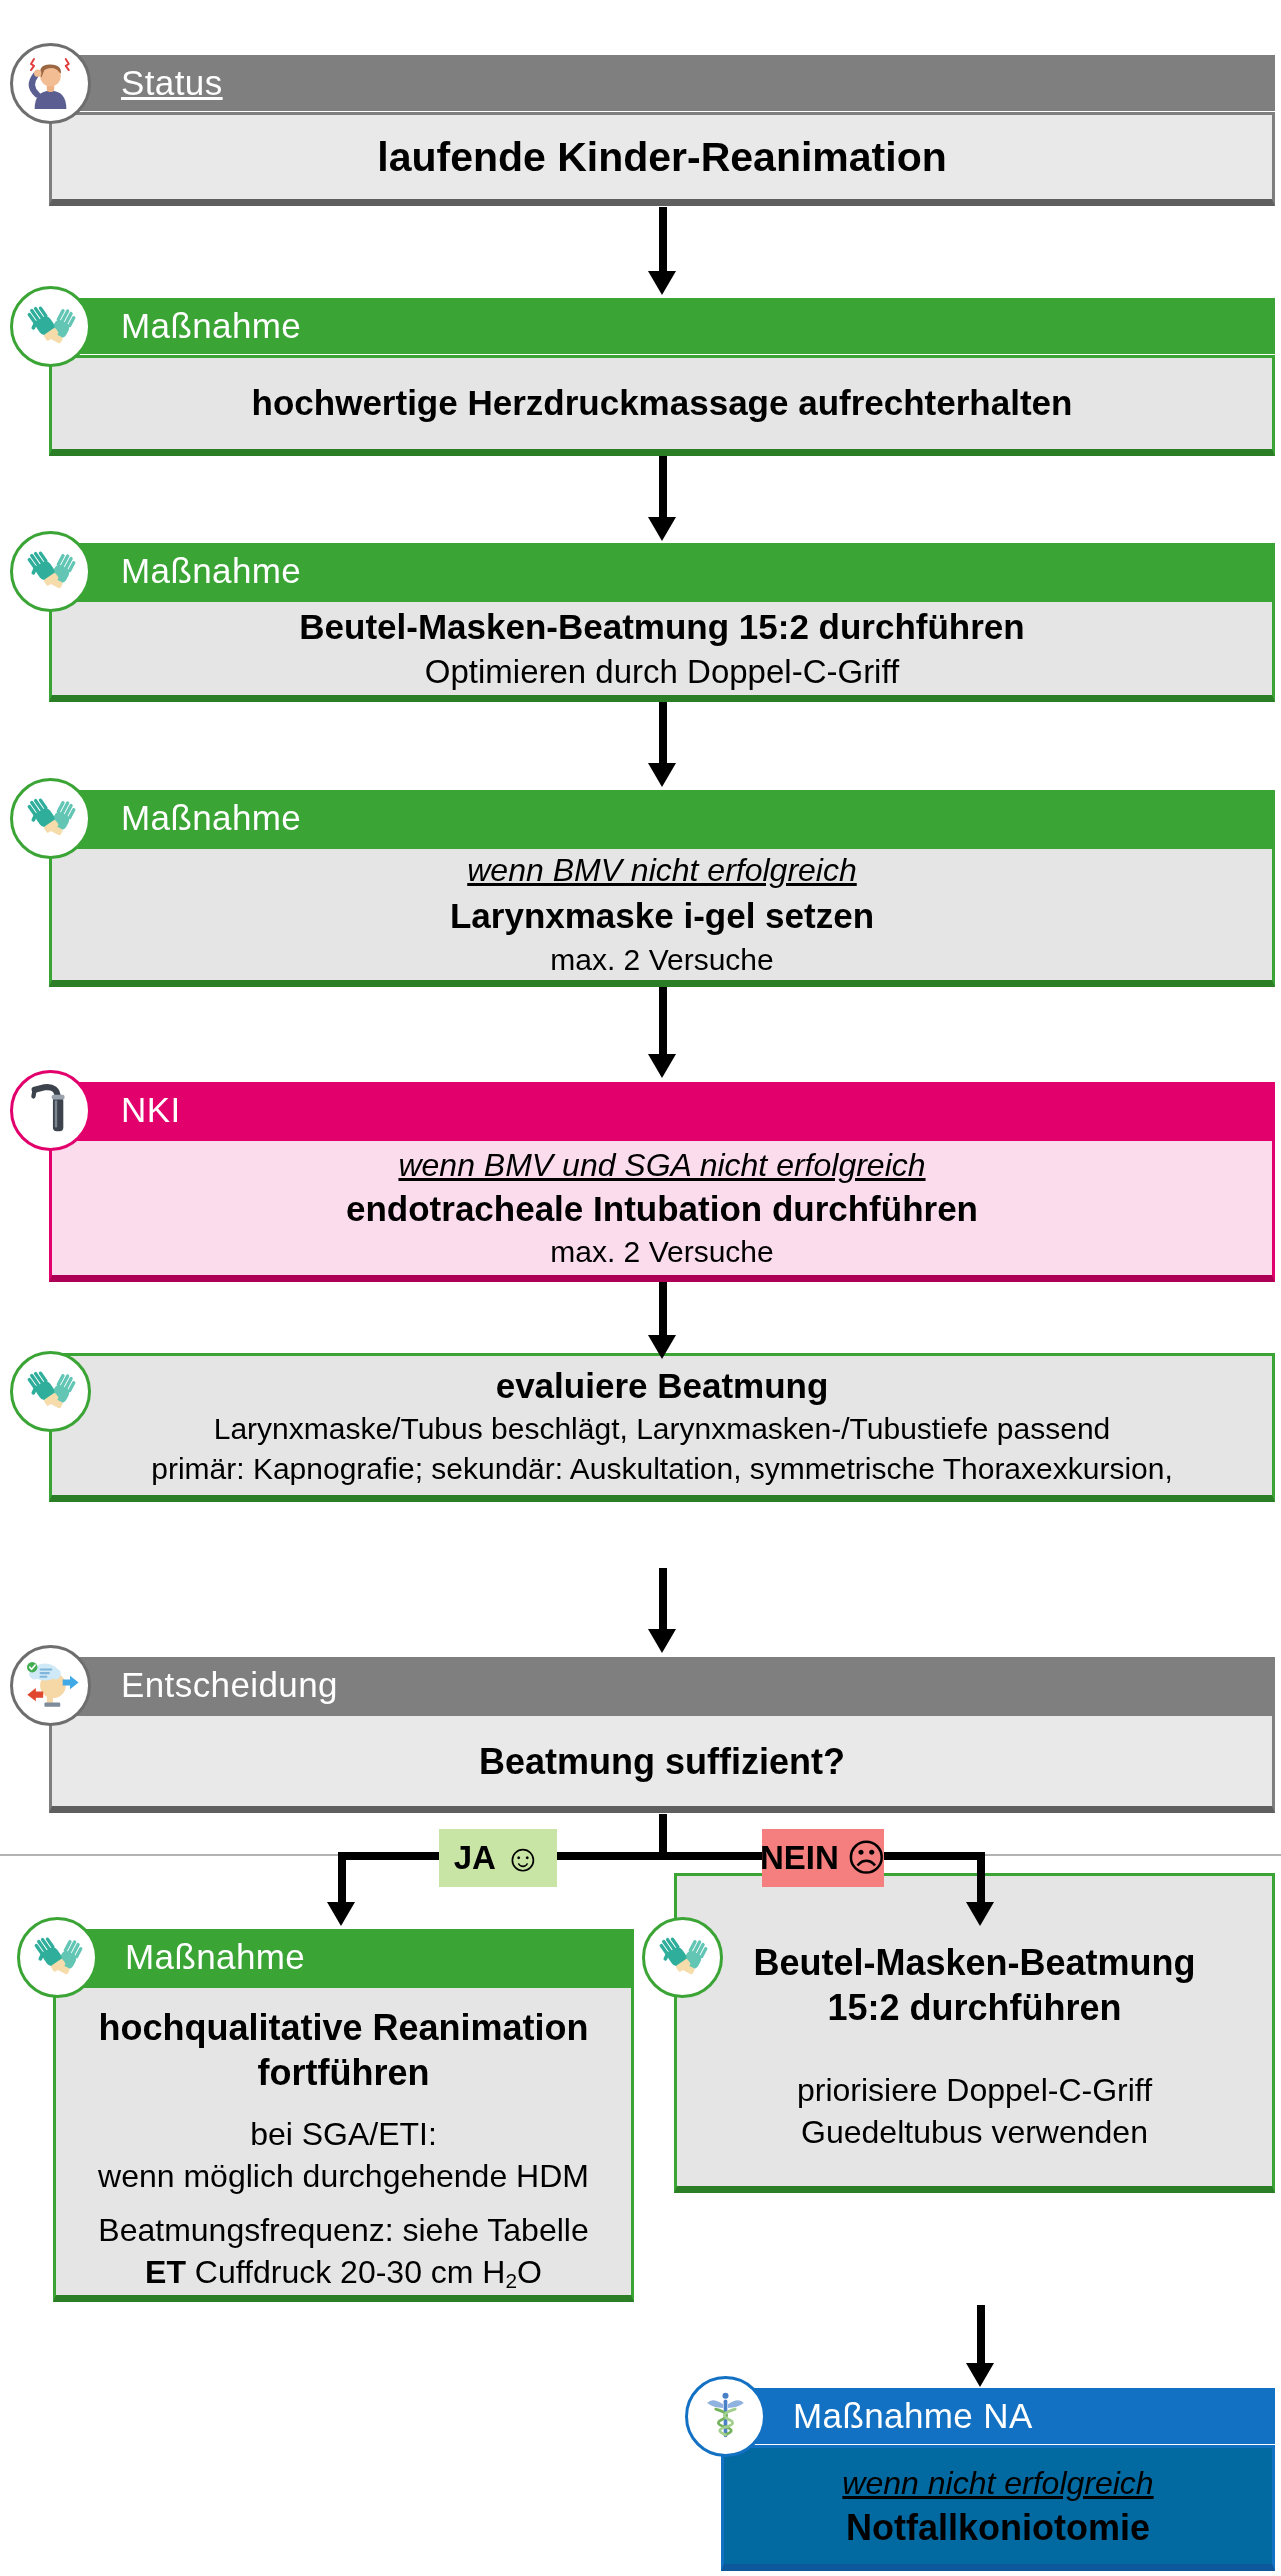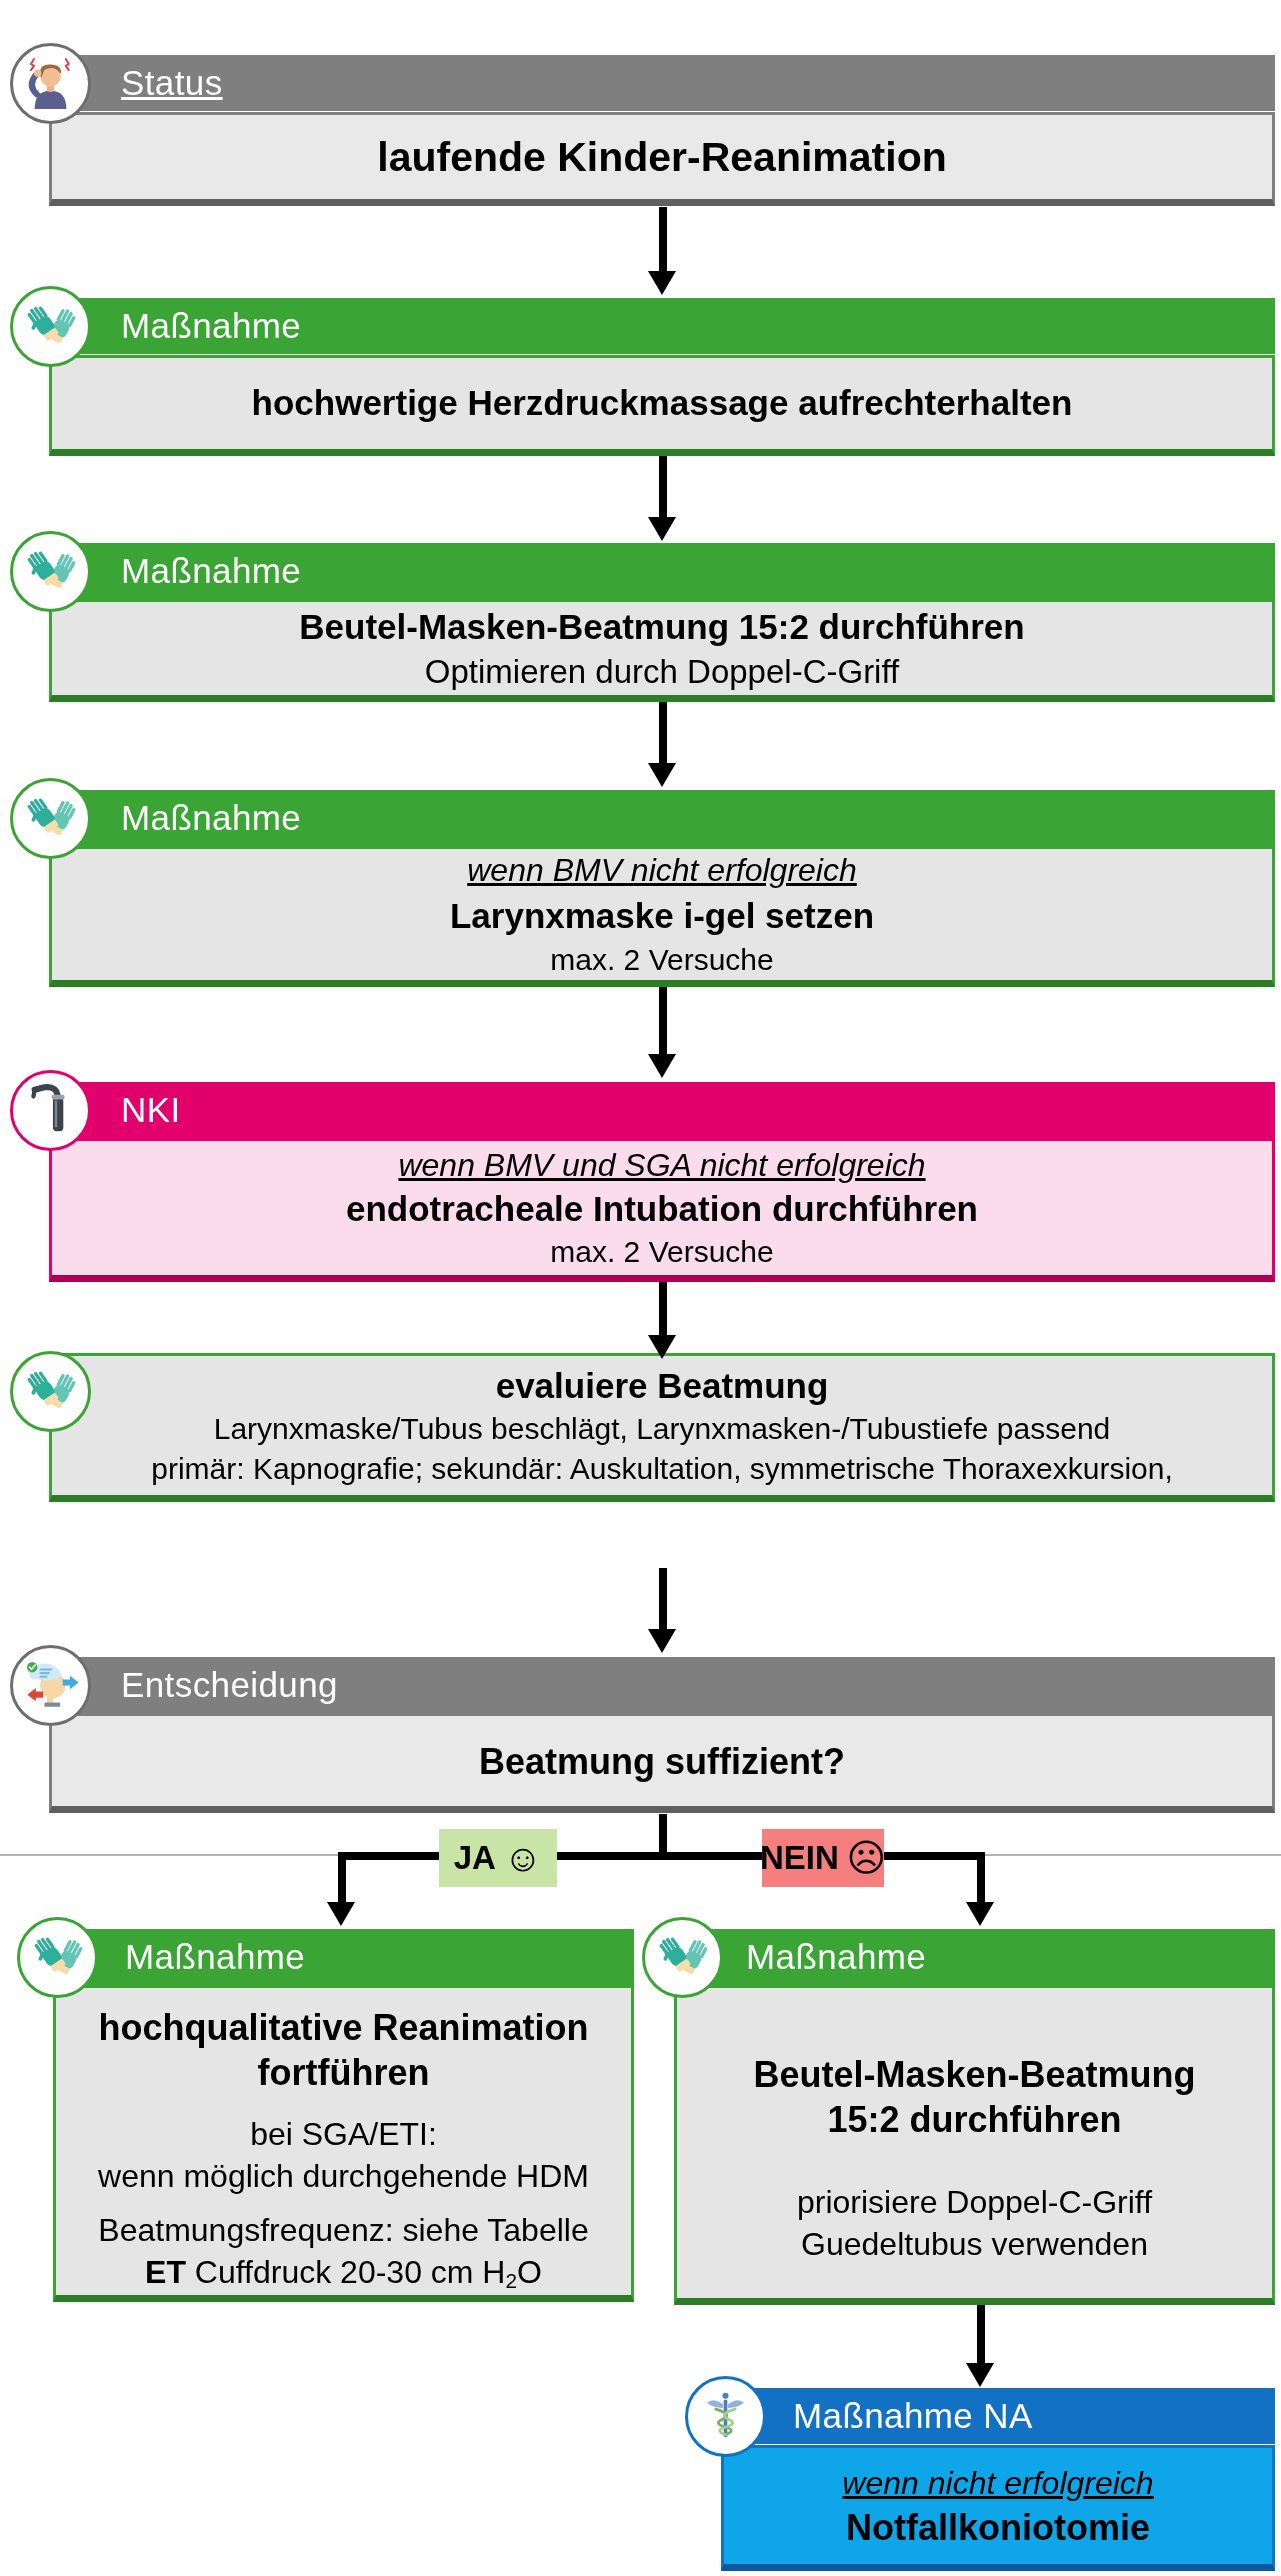--- a/index.html
+++ b/index.html
@@ -12,21 +12,21 @@
   .bod{position:absolute;left:49px;width:1226px;box-sizing:border-box;border:3px solid;
        display:flex;flex-direction:column;align-items:center;justify-content:center;
        text-align:center;line-height:1.32;}
   .gray-h{background:#7f7f7f;}
   .gray-b{background:#e9e9e9;border-color:#7f7f7f;border-bottom:7.6px solid #5f5f5f;}
   .green-h{background:#3aa435;}
   .green-b{background:#e5e5e5;border-color:#3aa435;border-bottom:7.6px solid #2b7d26;}
   .pink-h{background:#e2006d;}
   .pink-b{background:#fadcec;border-color:#e2006d;border-bottom:7.6px solid #ad0054;}
   .blue-h{background:#1371c3;}
-  .blue-b{background:#0ea5e9;border-color:#1371c3;border-bottom:7.6px solid #0c589b;}
+  .blue-b{background:#0369a1;border-color:#1371c3;border-bottom:7.6px solid #0c589b;}
 
   
   .t-title{font-size:41px;font-weight:bold;}
   .t-bold{font-size:35px;font-weight:bold;}
   .t-bold-lg{font-size:36px;font-weight:bold;line-height:1.25;}
   .t-reg{font-size:33px;}
   .t-line{font-size:32px;}
   .t-cond{font-size:32px;font-style:italic;text-decoration:underline;}
   .t-small{font-size:30px;}
   .bld{font-weight:bold;}
@@ -62,21 +62,21 @@
   #m1-h{top:298px;}                       #m1-b{top:355px;height:101px;}
   #m2-h{top:543px;}                       #m2-b{top:599px;height:103px;}
   #m3-h{top:790px;}                      #m3-b{top:846px;height:141px;justify-content:space-between;}
   #nki-h{top:1082px;}                     #nki-b{top:1138px;height:144px;}
   #m4-h{top:1363px;}                      #m4-b{top:1353px;height:149px;}
   #dec-h{top:1657px;}                     #dec-b{top:1713px;height:100px;}
 
   #left-h{left:53px;width:581px;top:1929px;}
   #left-b{left:53px;width:581px;top:1985px;height:317px;justify-content:flex-start;padding-top:16.7px;}
   #right-h{left:674px;width:601px;top:1929px;}
-  #right-b{left:674px;width:601px;top:1985px;height:320px;justify-content:flex-start;padding-top:64px;}
+  #right-b{left:674px;width:601px;top:1873px;height:320px;justify-content:flex-start;padding-top:64px;}
   #na-h{left:721px;width:554px;top:2388px;}
   #na-b{left:721px;width:554px;top:2445px;height:126px;}
 
   #badge-status{left:10px;top:43px;}
   #badge-m1{left:10px;top:286px;}
   #badge-m2{left:10px;top:531px;}
   #badge-m3{left:10px;top:778px;}
   #badge-nki{left:10px;top:1070px;}
   #badge-m4{left:10px;top:1351px;}
   #badge-dec{left:10px;top:1645px;}

